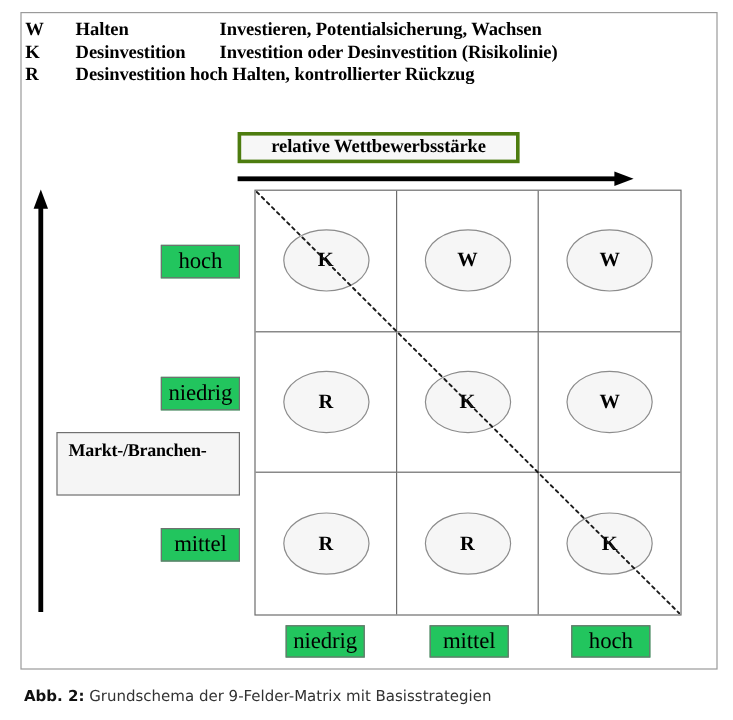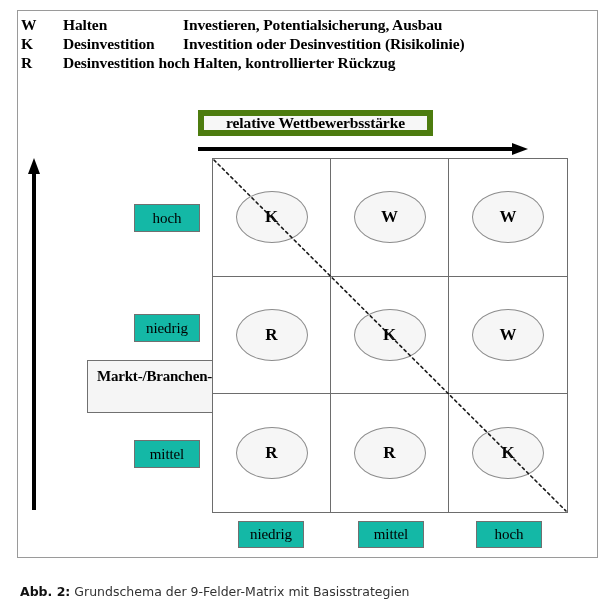--- a/index.html
+++ b/index.html
@@ -56,21 +56,21 @@
     white-space: nowrap;
   }
 
   
   #top-axis-title {
     position: absolute;
     left: 198px;
     top: 110px;
     width: 235px;
     height: 26px;
-    border: 6px solid #4d7c0f;
+    border: 3px solid #4d7c0f;
     box-sizing: border-box;
     background: #f7f7f7;
     display: flex;
     align-items: center;
     justify-content: center;
     font-size: 15.5px;
     font-weight: bold;
     letter-spacing: -0.1px;
   }
   
@@ -125,46 +125,45 @@
     border-left: 6px solid transparent;
     border-right: 6px solid transparent;
     border-bottom: 16px solid #000000;
   }
 
   
   .axis-tag {
     position: absolute;
     border: 1px solid #707070;
     box-sizing: border-box;
-    background: #14b8a6;
+    background: #22c55e;
     display: flex;
     align-items: center;
     justify-content: center;
-    font-size: 15px;
+    font-size: 19px;
     letter-spacing: -0.1px;
   }
   #ylabel-hoch   { left: 134px; top: 204px; width: 66px; height: 28px; }
   #ylabel-niedrig{ left: 134px; top: 314px; width: 66px; height: 28px; }
   #ylabel-mittel { left: 134px; top: 440px; width: 66px; height: 28px; }
 
   #y-axis-title {
     position: absolute;
     left: 47px;
     top: 360px;
     width: 153px;
     height: 53px;
     border: 1px solid #707070;
     box-sizing: border-box;
     background: #f5f5f5;
     padding: 4px 0 0 9px;
     font-size: 15px;
     font-weight: bold;
     line-height: 22px;
     letter-spacing: -0.2px;
-    margin-left: 40px;
   }
 
   
   #xlabel-niedrig { left: 238px; top: 521px; width: 66px; height: 27px; }
   #xlabel-mittel  { left: 358px; top: 521px; width: 66px; height: 27px; }
   #xlabel-hoch    { left: 476px; top: 521px; width: 66px; height: 27px; }
 
   
   #matrix {
     position: absolute;
@@ -218,38 +217,37 @@
   
   #caption {
     position: absolute;
     left: 20px;
     top: 572px;
     width: 580px;
     font-family: "DejaVu Sans", sans-serif;
     font-size: 12.5px;
     color: #333333;
     white-space: nowrap;
-    margin-top: 12px;
   }
   #caption-label {
     font-weight: bold;
     color: #111111;
   }
 </style>
 </head>
 <body>
 
 <div id="figure-frame"></div>
 
 <div id="legend">
 
   <div class="legend-row">
     <span class="legend-key">W</span>
     <span class="legend-name">Halten</span>
-    <span class="legend-desc">Investieren, Potentialsicherung, Ausbau</span>
+    <span class="legend-desc">Investieren, Potentialsicherung, Wachsen</span>
   </div>
 
   <div class="legend-row">
     <span class="legend-key">K</span>
     <span class="legend-name">Desinvestition</span>
     <span class="legend-desc">Investition oder Desinvestition (Risikolinie)</span>
   </div>
 
   <div class="legend-row">
     <span class="legend-key">R</span>

